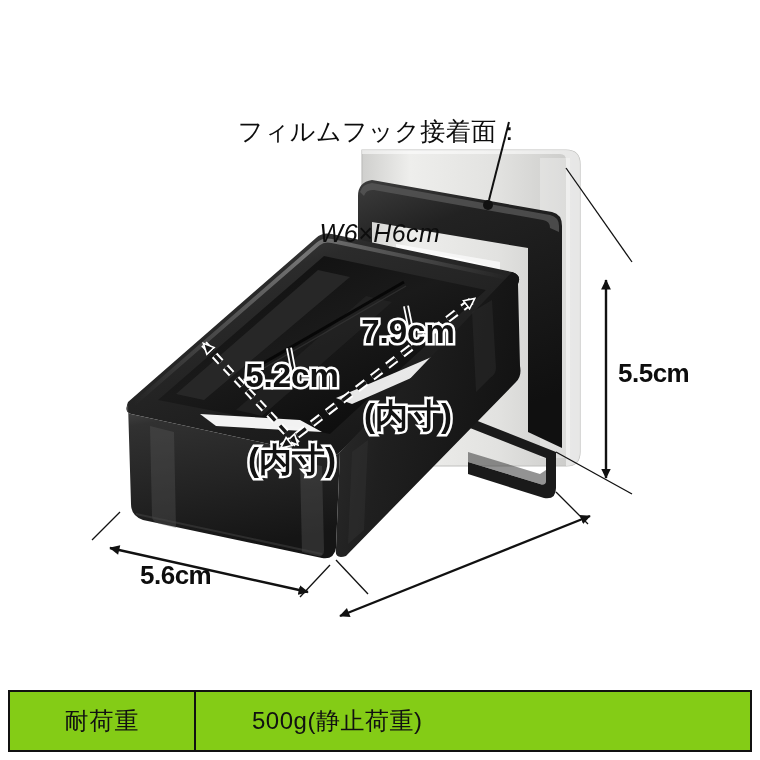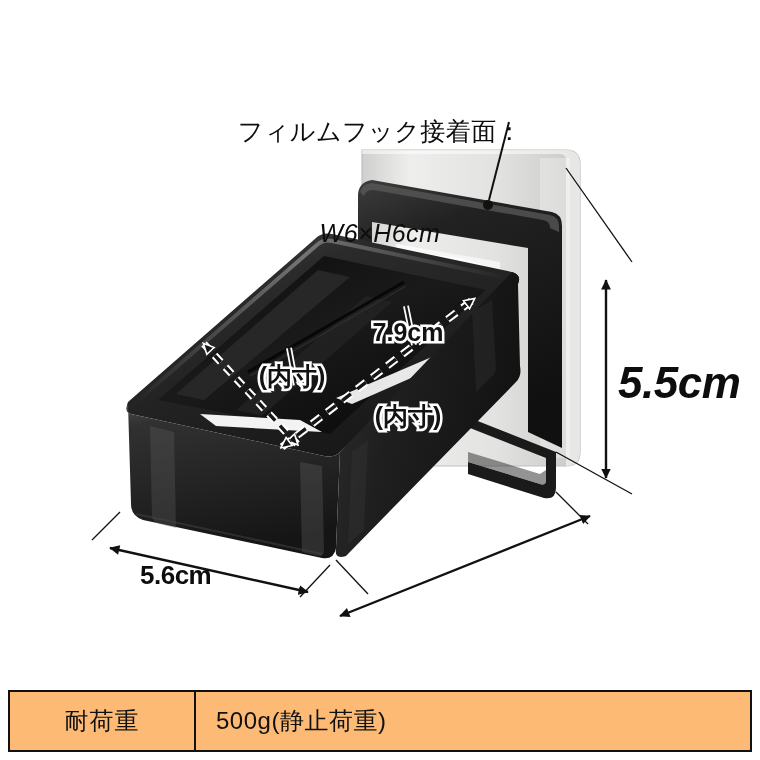--- a/index.html
+++ b/index.html
@@ -24,54 +24,55 @@
   #hook-annotation{
     left:0;top:46px;width:760px;text-align:center;
     font-size:25px;line-height:34px;letter-spacing:.5px;
     font-weight:400;
   }
   #hook-annotation .l1{display:block;}
   #hook-annotation .l2{display:block;font-style:italic;}
 
   
   .dim-outer{font-weight:700;letter-spacing:-0.5px;}
-  #dim-height-label{left:618px;top:358px;font-size:44px;font-style:italic;}
+  #dim-height-label{left:618px;top:358px;font-size:26px;}
   #dim-width-label{left:140px;top:560px;font-size:26px;}
   #dim-depth-label{left:508px;top:560px;font-size:34px;}
 
   
   .dim-inner{
-    font-weight:700;text-align:center;font-size:25px;line-height:28px;
+    font-weight:700;text-align:center;font-size:33px;line-height:28px;
     color:#121212;
     paint-order:stroke fill;
     -webkit-text-stroke:5px #ffffff;
   }
   .dim-inner .inner-stack{position:relative;display:block;}
   #dim-inner-w{left:232px;top:306px;width:120px;}
   #dim-inner-d{left:348px;top:262px;width:120px;}
 
   
   #spec-table{
     position:absolute;left:8px;top:690px;width:744px;height:62px;
     border:2px solid #111111;
     box-sizing:border-box;
     display:flex;
-    background:#fdba74;
+    background:#84cc16;
+    gap:24px;
   }
   #spec-label-cell{
     width:184px;flex:0 0 184px;
     border-right:2px solid #111111;
     display:flex;align-items:center;justify-content:center;
     font-size:24px;color:#111111;letter-spacing:1px;
   }
   #spec-value-cell{
     flex:1 1 auto;
     display:flex;align-items:center;
     padding-left:20px;
-    font-size:24px;color:#111111;letter-spacing:.5px;
+    font-size:24px;color:#111111;letter-spacing:.5px;margin-left:12px;
   }
 </style>
 </head>
 <body>
 
 <div id="stage">
 
   <svg id="diagram-svg" viewBox="0 0 760 760">
     <defs>
       <linearGradient id="gradFilm" x1="0" y1="0" x2="1" y2="0">
@@ -252,20 +253,21 @@
     <span class="l1">フィルムフック接着面：</span>
     <span class="l2">W6×H6cm</span>
   </div>
 
   <div class="txt dim-outer" id="dim-height-label">5.5cm</div>
 
   <div class="txt dim-outer" id="dim-width-label">5.6cm</div>
 
 
   <div class="txt dim-inner" id="dim-inner-w">
+    <span class="inner-stack">5.2cm</span>
     <span class="inner-stack">(内寸)</span>
   </div>
 
   <div class="txt dim-inner" id="dim-inner-d">
     <span class="inner-stack">7.9cm</span>
     <span class="inner-stack">(内寸)</span>
   </div>
 
   <div id="spec-table">
     <div id="spec-label-cell">耐荷重</div>

